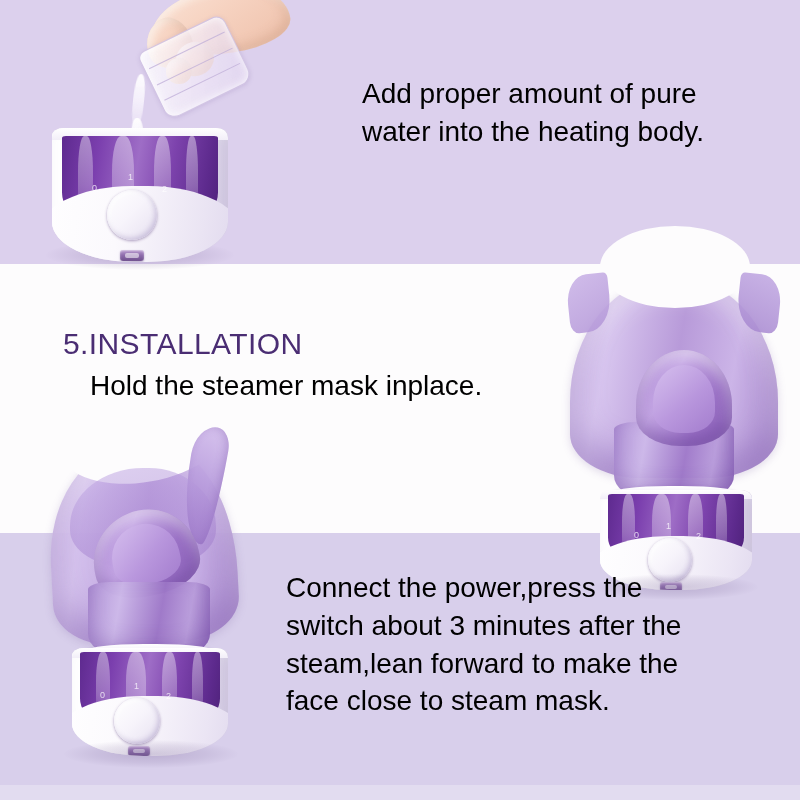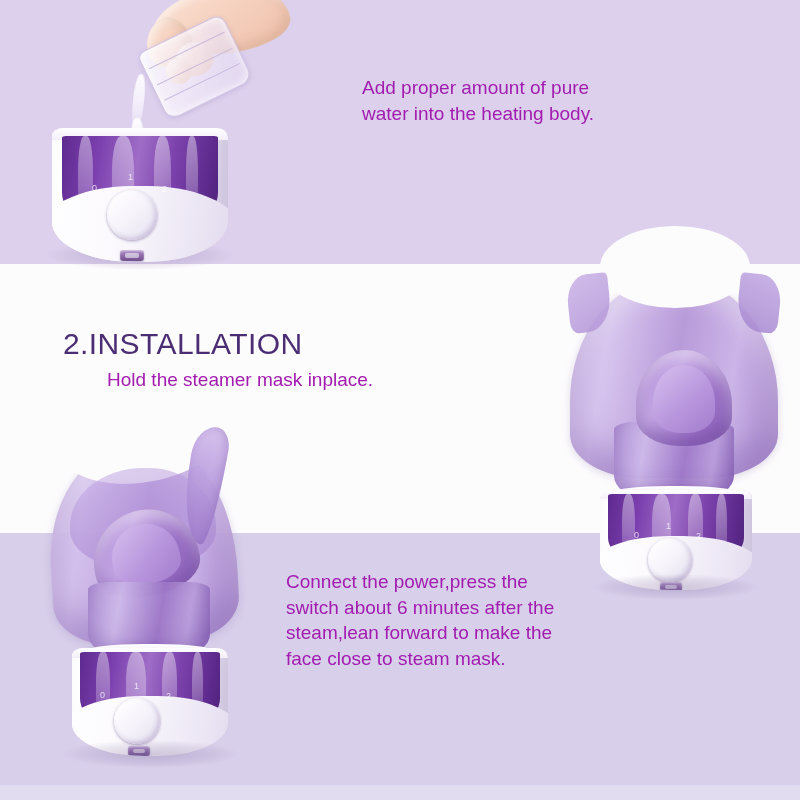--- a/index.html
+++ b/index.html
@@ -34,31 +34,31 @@
   
   .text-block { position: absolute; }
   .step-heading {
     font-size: 30px;
     letter-spacing: 0.4px;
     color: #4a2d73;
     white-space: nowrap;
     line-height: 1.05;
   }
   .step-body {
-    font-size: 19px;
-    color: #a21caf;
+    font-size: 28px;
+    color: #000000;
     line-height: 1.35;
     white-space: pre-line;
   }
 
   #step1-text { left: 337px; top: 68px; }
   #step1-text .step-body { margin-left: 25px; margin-top: 7px; }
 
   #step2-text { left: 63px; top: 328px; }
-  #step2-text .step-body { margin-left: 44px; margin-top: 7px; }
+  #step2-text .step-body { margin-left: 27px; margin-top: 7px; }
 
   #step3-text { left: 279px; top: 562px; }
   #step3-text .step-body { margin-left: 7px; margin-top: 7px; }
 
   
   .product { position: absolute; }
 
   
   .drop-shadow {
     position: absolute;
@@ -331,21 +331,21 @@
       <div class="dial-mark" style="left:66px; top:31px;">1</div>
       <div class="dial-mark" style="left:96px; top:41px;">2</div>
 
       <div class="switch" style="left:60px; top:92px; width:22px; height:10px;"></div>
     </div>
 
     <div class="drop-shadow" style="left:46px; top:302px; width:164px; height:26px;"></div>
   </div>
 
   <div class="text-block" id="step2-text">
-    <div class="step-heading">2.INSTALLATION</div>
+    <div class="step-heading">5.INSTALLATION</div>
     <div class="step-body">Hold the steamer mask inplace.</div>
   </div>
 
   <div class="product" id="art-step2" style="left:34px; top:432px; width:250px; height:340px;">
 
     <div class="mask-upright" style="left:16px; top:14px; width:186px; height:198px;
                 border-radius:46% 40% 34% 34% / 58% 66% 22% 22%;
                 transform:rotate(-3deg);"></div>
 
     <div style="position:absolute; left:26px; top:-36px; width:168px; height:86px;
@@ -407,18 +407,18 @@
       <div class="dial-mark" style="left:94px; top:43px;">2</div>
 
       <div class="switch" style="left:56px; top:98px; width:22px; height:10px;"></div>
     </div>
 
     <div class="drop-shadow" style="left:30px; top:308px; width:174px; height:28px;"></div>
   </div>
 
   <div class="text-block" id="step3-text">
     <div class="step-body">Connect the power,press the
-switch about 6 minutes after the
+switch about 3 minutes after the
 steam,lean forward to make the
 face close to steam mask.</div>
   </div>
 
 </div>
 
 </body></html>

